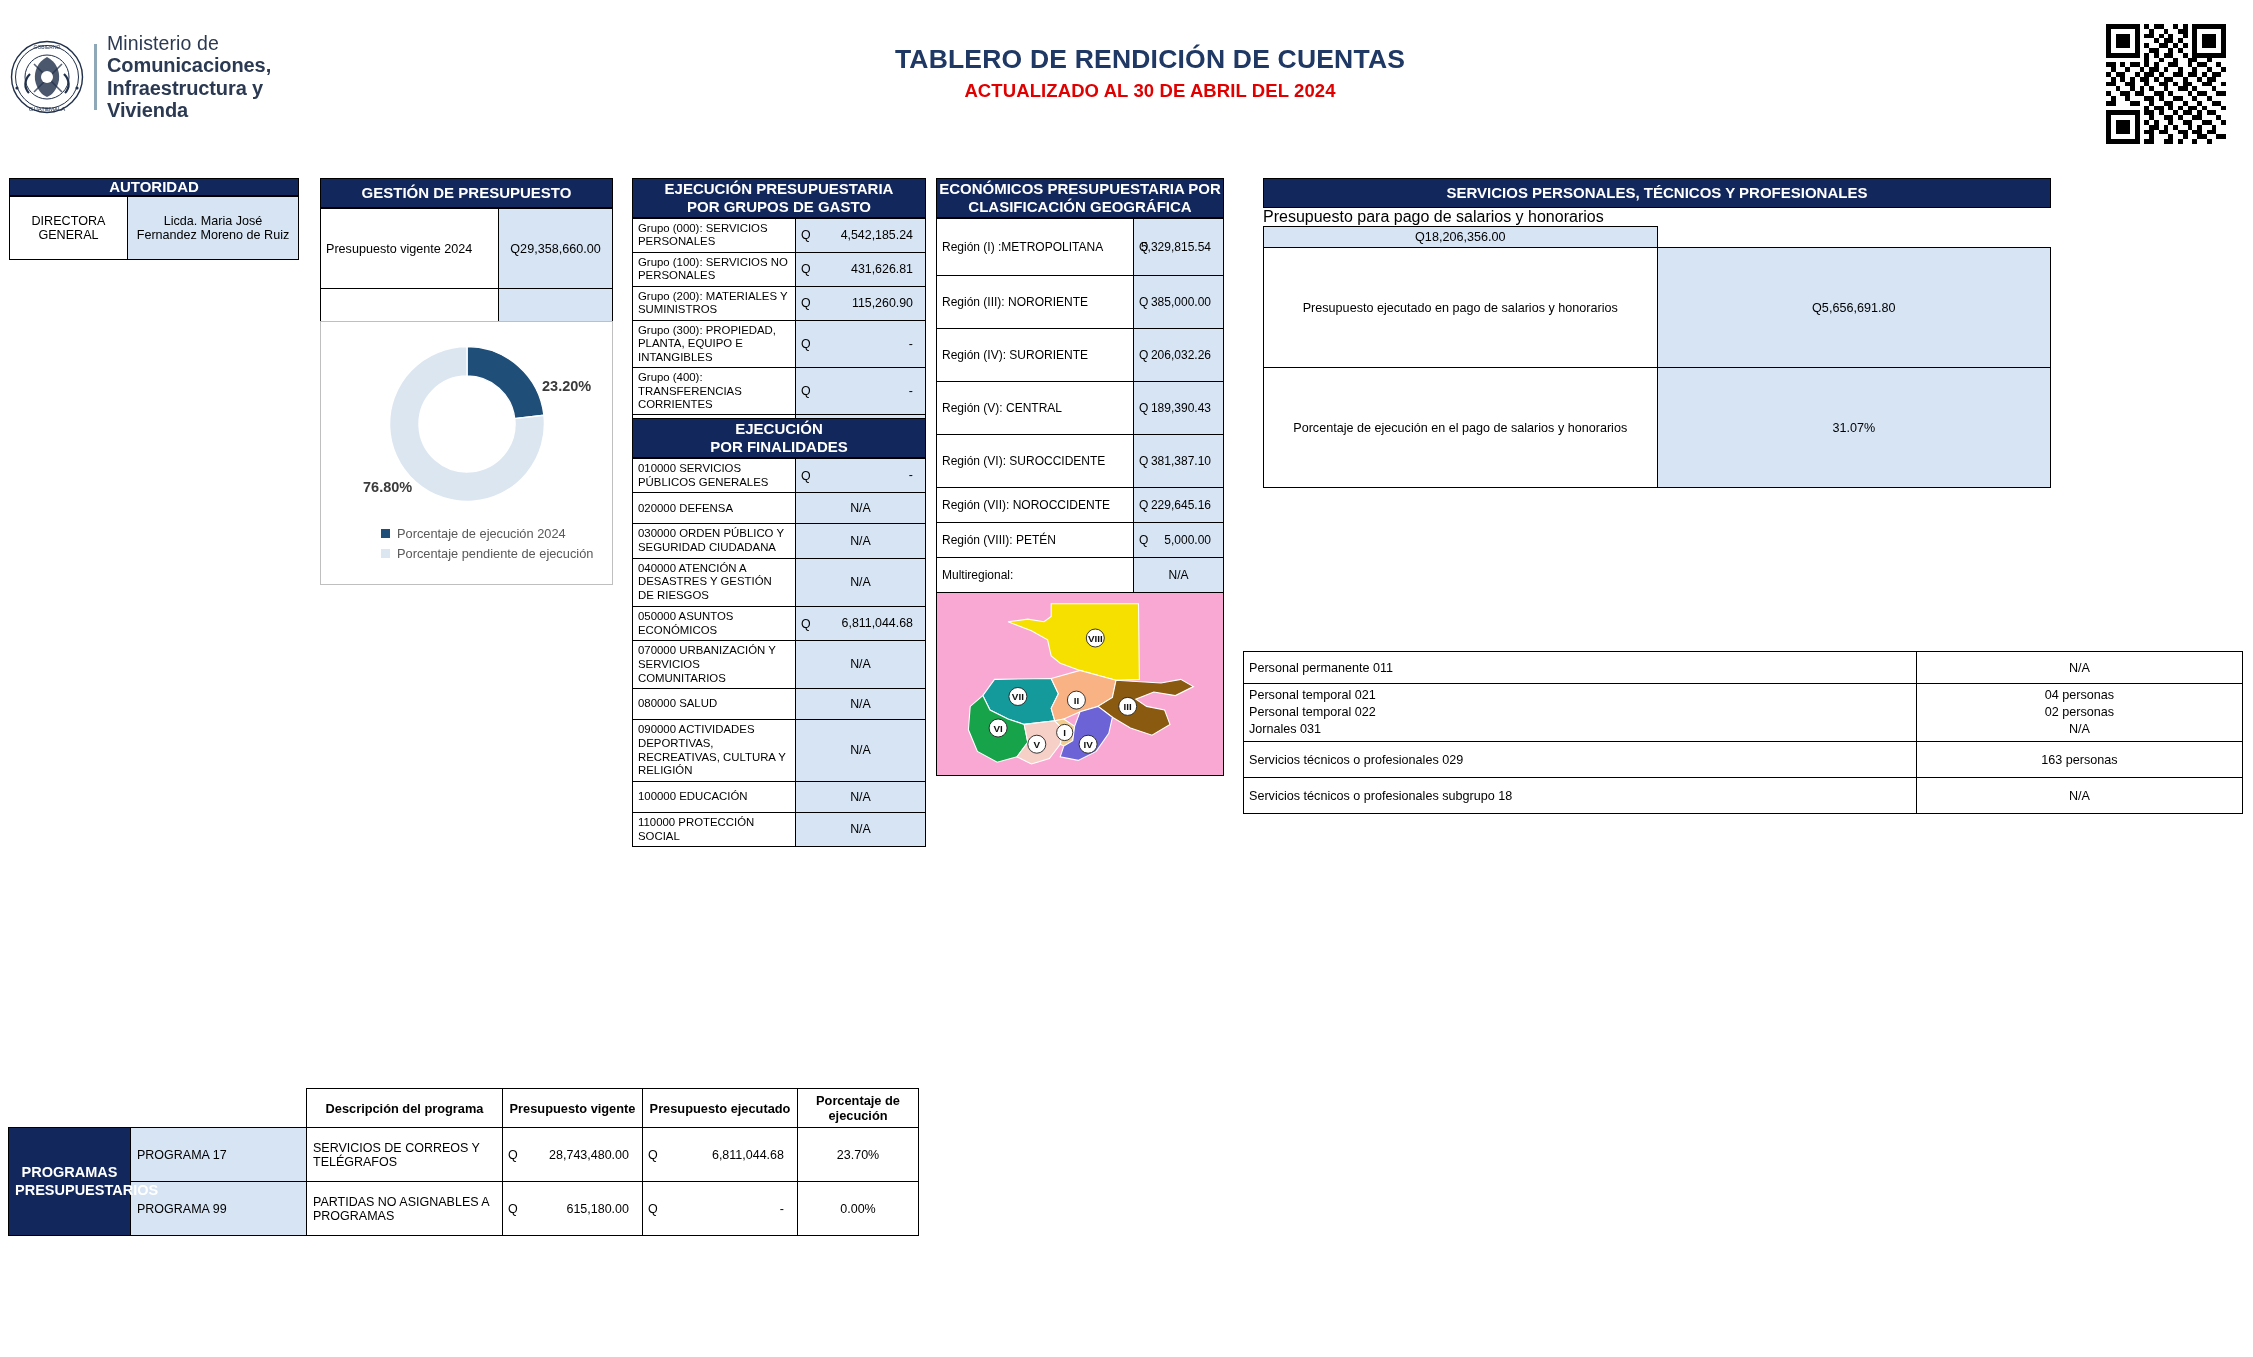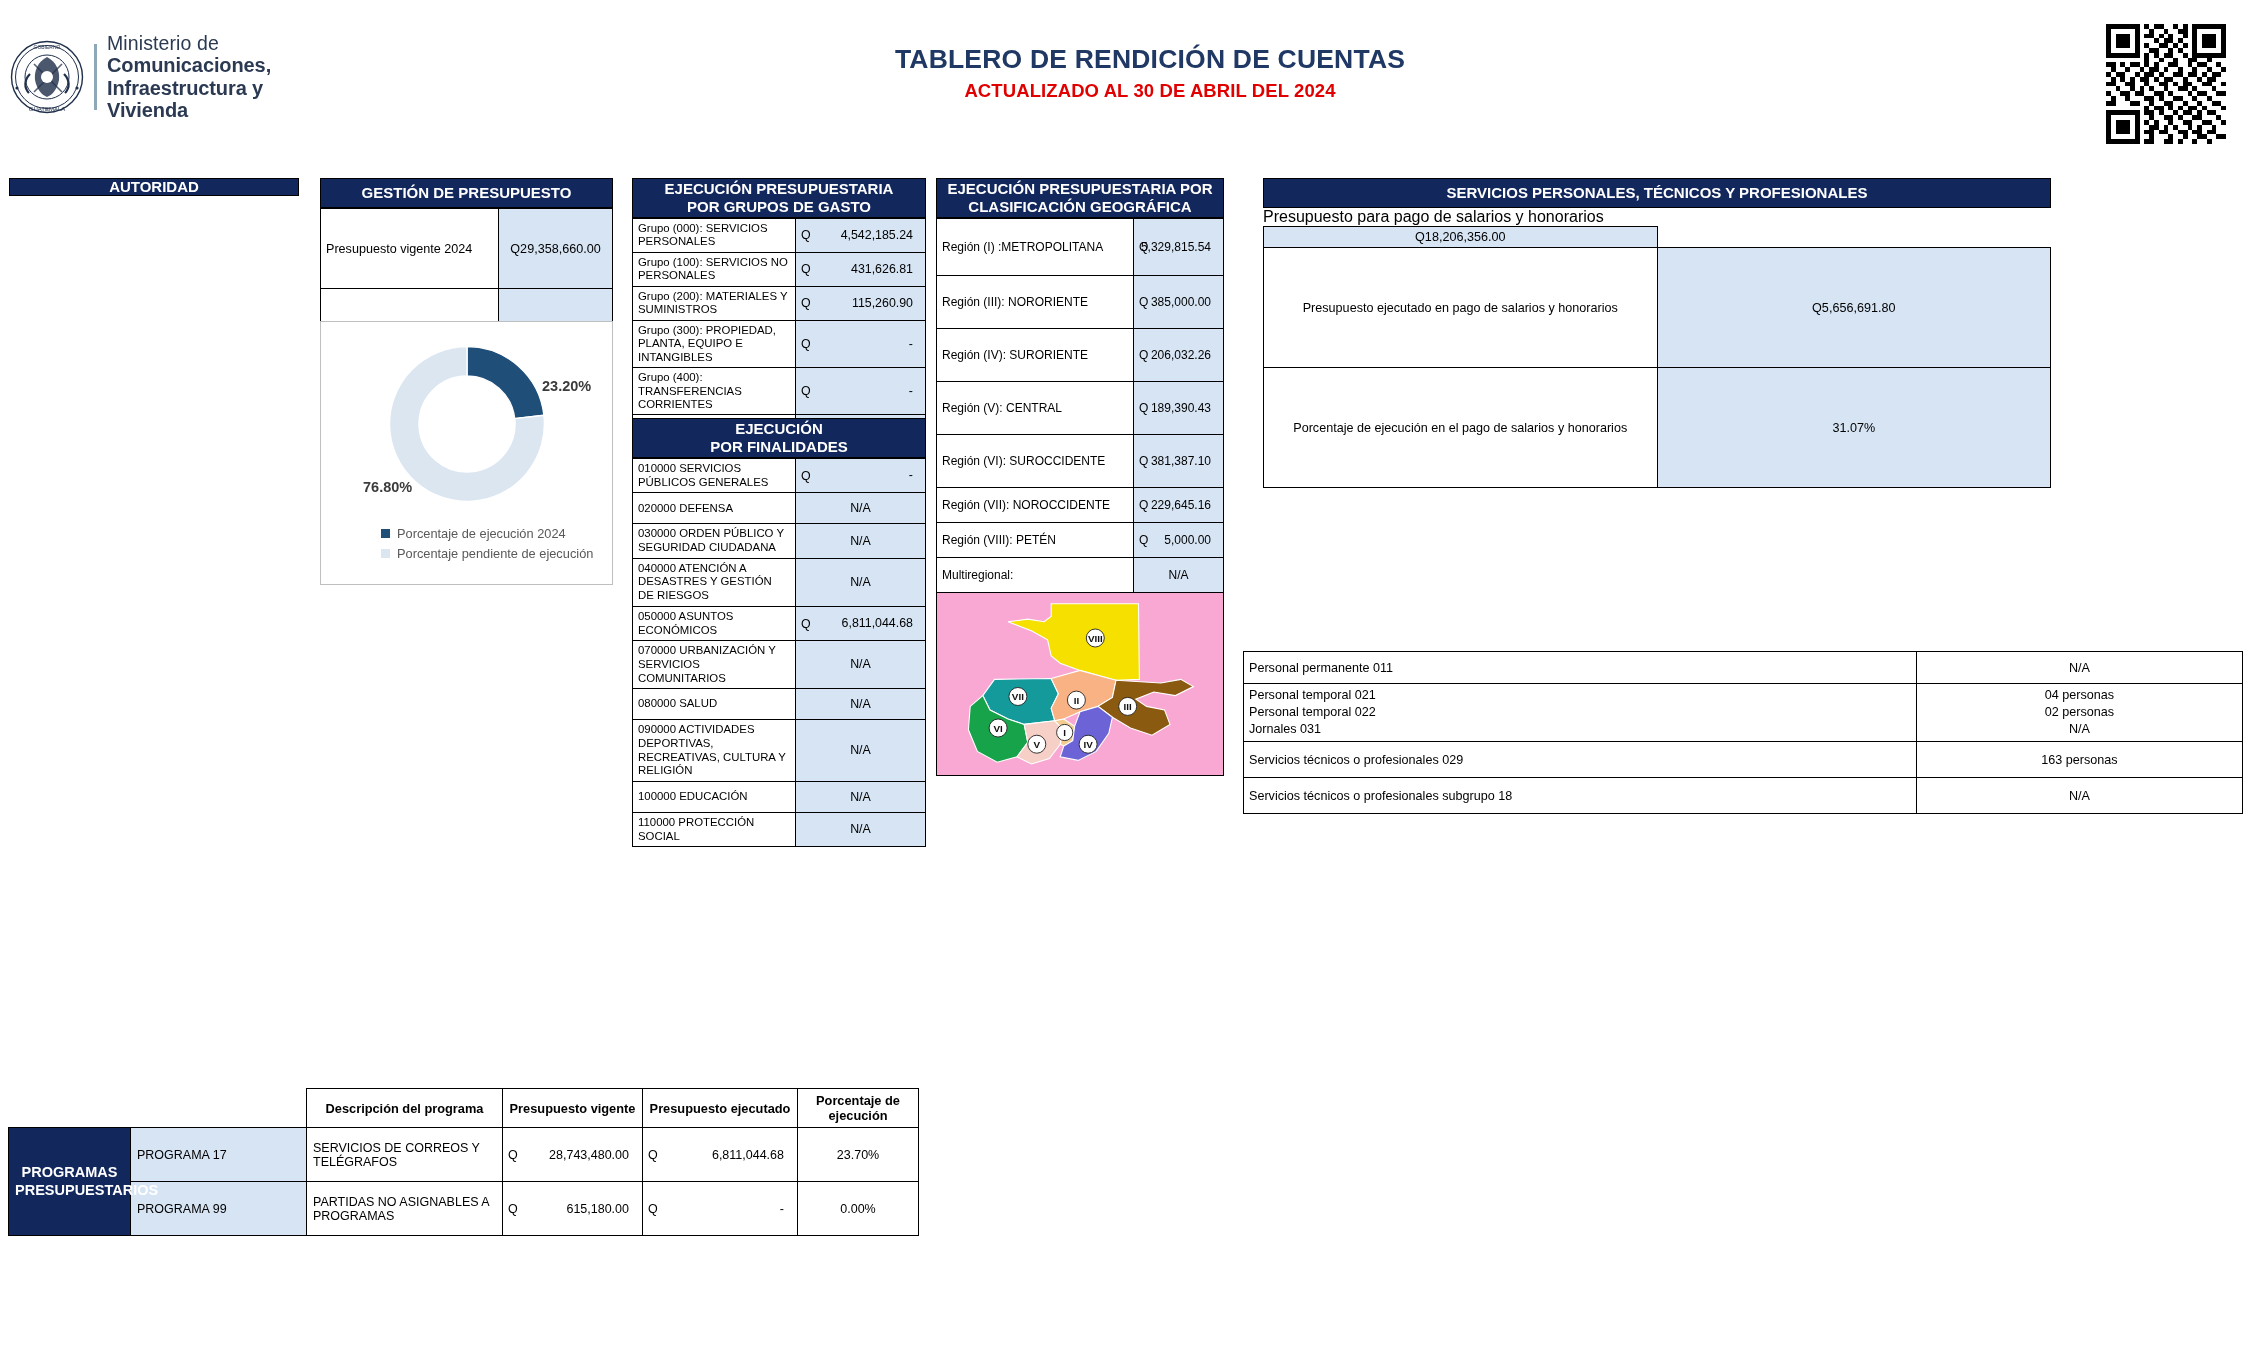--- a/index.html
+++ b/index.html
@@ -305,20 +305,28 @@
           <rect x="11" y="7" width="1" height="1"></rect>
           <rect x="14" y="7" width="1" height="1"></rect>
           <rect x="17" y="7" width="2" height="1"></rect>
           <rect x="21" y="7" width="1" height="1"></rect>
       </g>
     </svg>
   </div>
 
   <div class="panel" id="p-autoridad">
     <div class="phead">AUTORIDAD</div>
+    <table class="grid">
+      <tbody>
+          <tr>
+        <td class="whitecell c" style="width:118px">DIRECTORA GENERAL</td>
+        <td class="bluecell c">Licda. Maria José Fernandez Moreno de Ruiz</td>
+      </tr>
+    </tbody>
+      </table>
   </div>
 
   <div class="panel" id="p-gestion">
     <div class="phead">GESTIÓN DE PRESUPUESTO</div>
     <table class="grid">
       <tbody>
           <tr>
         <td class="whitecell l" style="width:178px">Presupuesto vigente 2024</td>
         <td class="bluecell c">Q29,358,660.00</td>
       </tr>
@@ -479,21 +487,21 @@
         <td class="whitecell l" style="height:31px">110000 PROTECCIÓN SOCIAL</td>
         <td class="bluecell val c">N/A</td>
       </tr>
     </tbody>
       </table>
   </div>
 
   <div class="panel" id="p-geo">
     <div class="phead">
       <span>
-        <span>EJECUCIÓN PRESUPUESTARIA POR</span><br>
+        <span>ECONÓMICOS PRESUPUESTARIA POR</span><br>
         <span>CLASIFICACIÓN GEOGRÁFICA</span>
       </span>
     </div>
     <table class="grid">
       <tbody>
           <tr>
         <td class="whitecell l" style="width:197px;height:57px">Región (I) :METROPOLITANA</td>
         <td class="bluecell qcell">
           <span class="q">Q</span>
           <span class="v">5,329,815.54</span>

